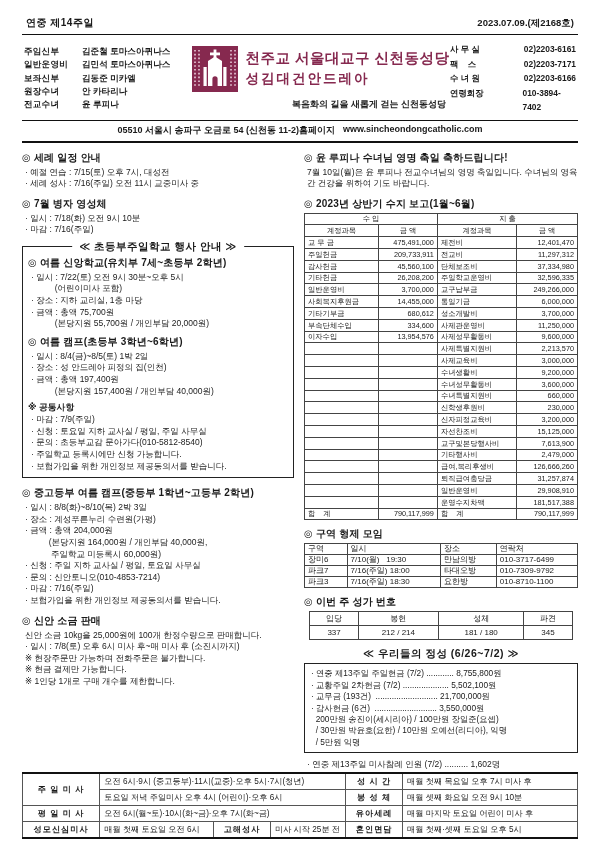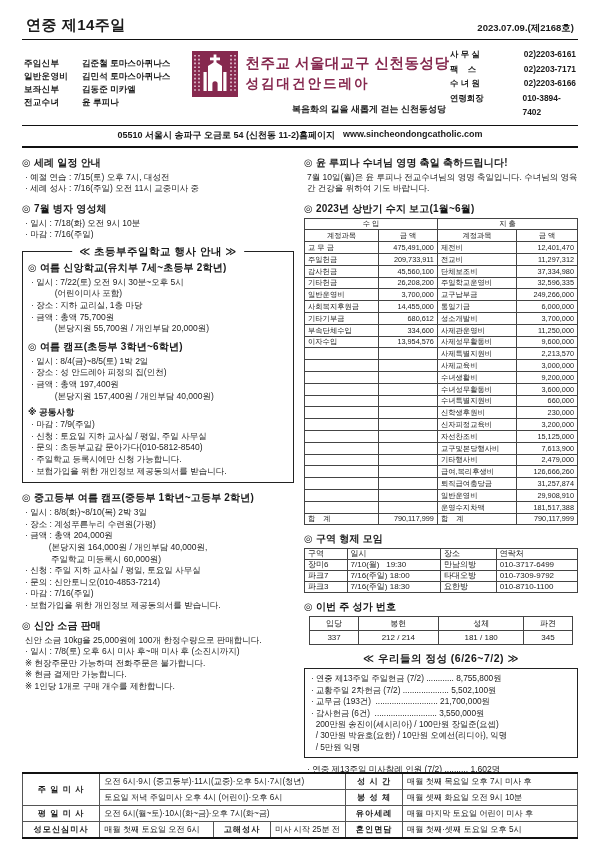--- a/index.html
+++ b/index.html
@@ -8,21 +8,21 @@
     width: 600px; height: 849px;
     font-family: "Liberation Sans", "DejaVu Sans", sans-serif;
     color: #1a1a1a;
     position: relative;
     overflow: hidden;
   }
   .page { padding: 16px 22px 10px 22px; }
 
   
   .toprow { display: flex; justify-content: space-between; align-items: flex-end; padding: 0 4px 4px 4px; }
-  .toprow .week { font-size: 15px; font-weight: bold; letter-spacing: 0.5px; }
+  .toprow .week { font-size: 10px; font-weight: bold; letter-spacing: 0.5px; }
   .toprow .issue { font-size: 9.5px; font-weight: bold; }
 
   
   .hdr { border-top: 1.6px solid #111; border-bottom: 1px solid #111; padding: 7px 2px 5px 2px; display: flex; align-items: center; }
   .staff { width: 168px; flex: 0 0 auto; }
   .staff-row { display: flex; font-size: 8.6px; line-height: 13.2px; font-weight: bold; }
   .staff-role { width: 58px; letter-spacing: 0.2px; }
   .staff-name { flex: 1; }
   .brand { flex: 1; display: flex; flex-direction: column; align-items: center; }
   .brand-top { display: flex; align-items: center; gap: 7px; }
@@ -107,20 +107,24 @@
         <span class="staff-role">주임신부</span>
         <span class="staff-name">김준철 토마스아퀴나스</span>
       </div>
         <div class="staff-row">
         <span class="staff-role">일반운영비</span>
         <span class="staff-name">김민석 토마스아퀴나스</span>
       </div>
         <div class="staff-row">
         <span class="staff-role">보좌신부</span>
         <span class="staff-name">김동준 미카엘</span>
+      </div>
+        <div class="staff-row">
+        <span class="staff-role">원장수녀</span>
+        <span class="staff-name">안 카타리나</span>
       </div>
         <div class="staff-row">
         <span class="staff-role">전교수녀</span>
         <span class="staff-name">윤 루피나</span>
       </div>
       </div>
     <div class="brand">
       <div class="brand-top">
         <svg class="logo" viewBox="0 0 46 46" aria-hidden="true">
           <rect width="46" height="46" fill="#86294f"></rect>

